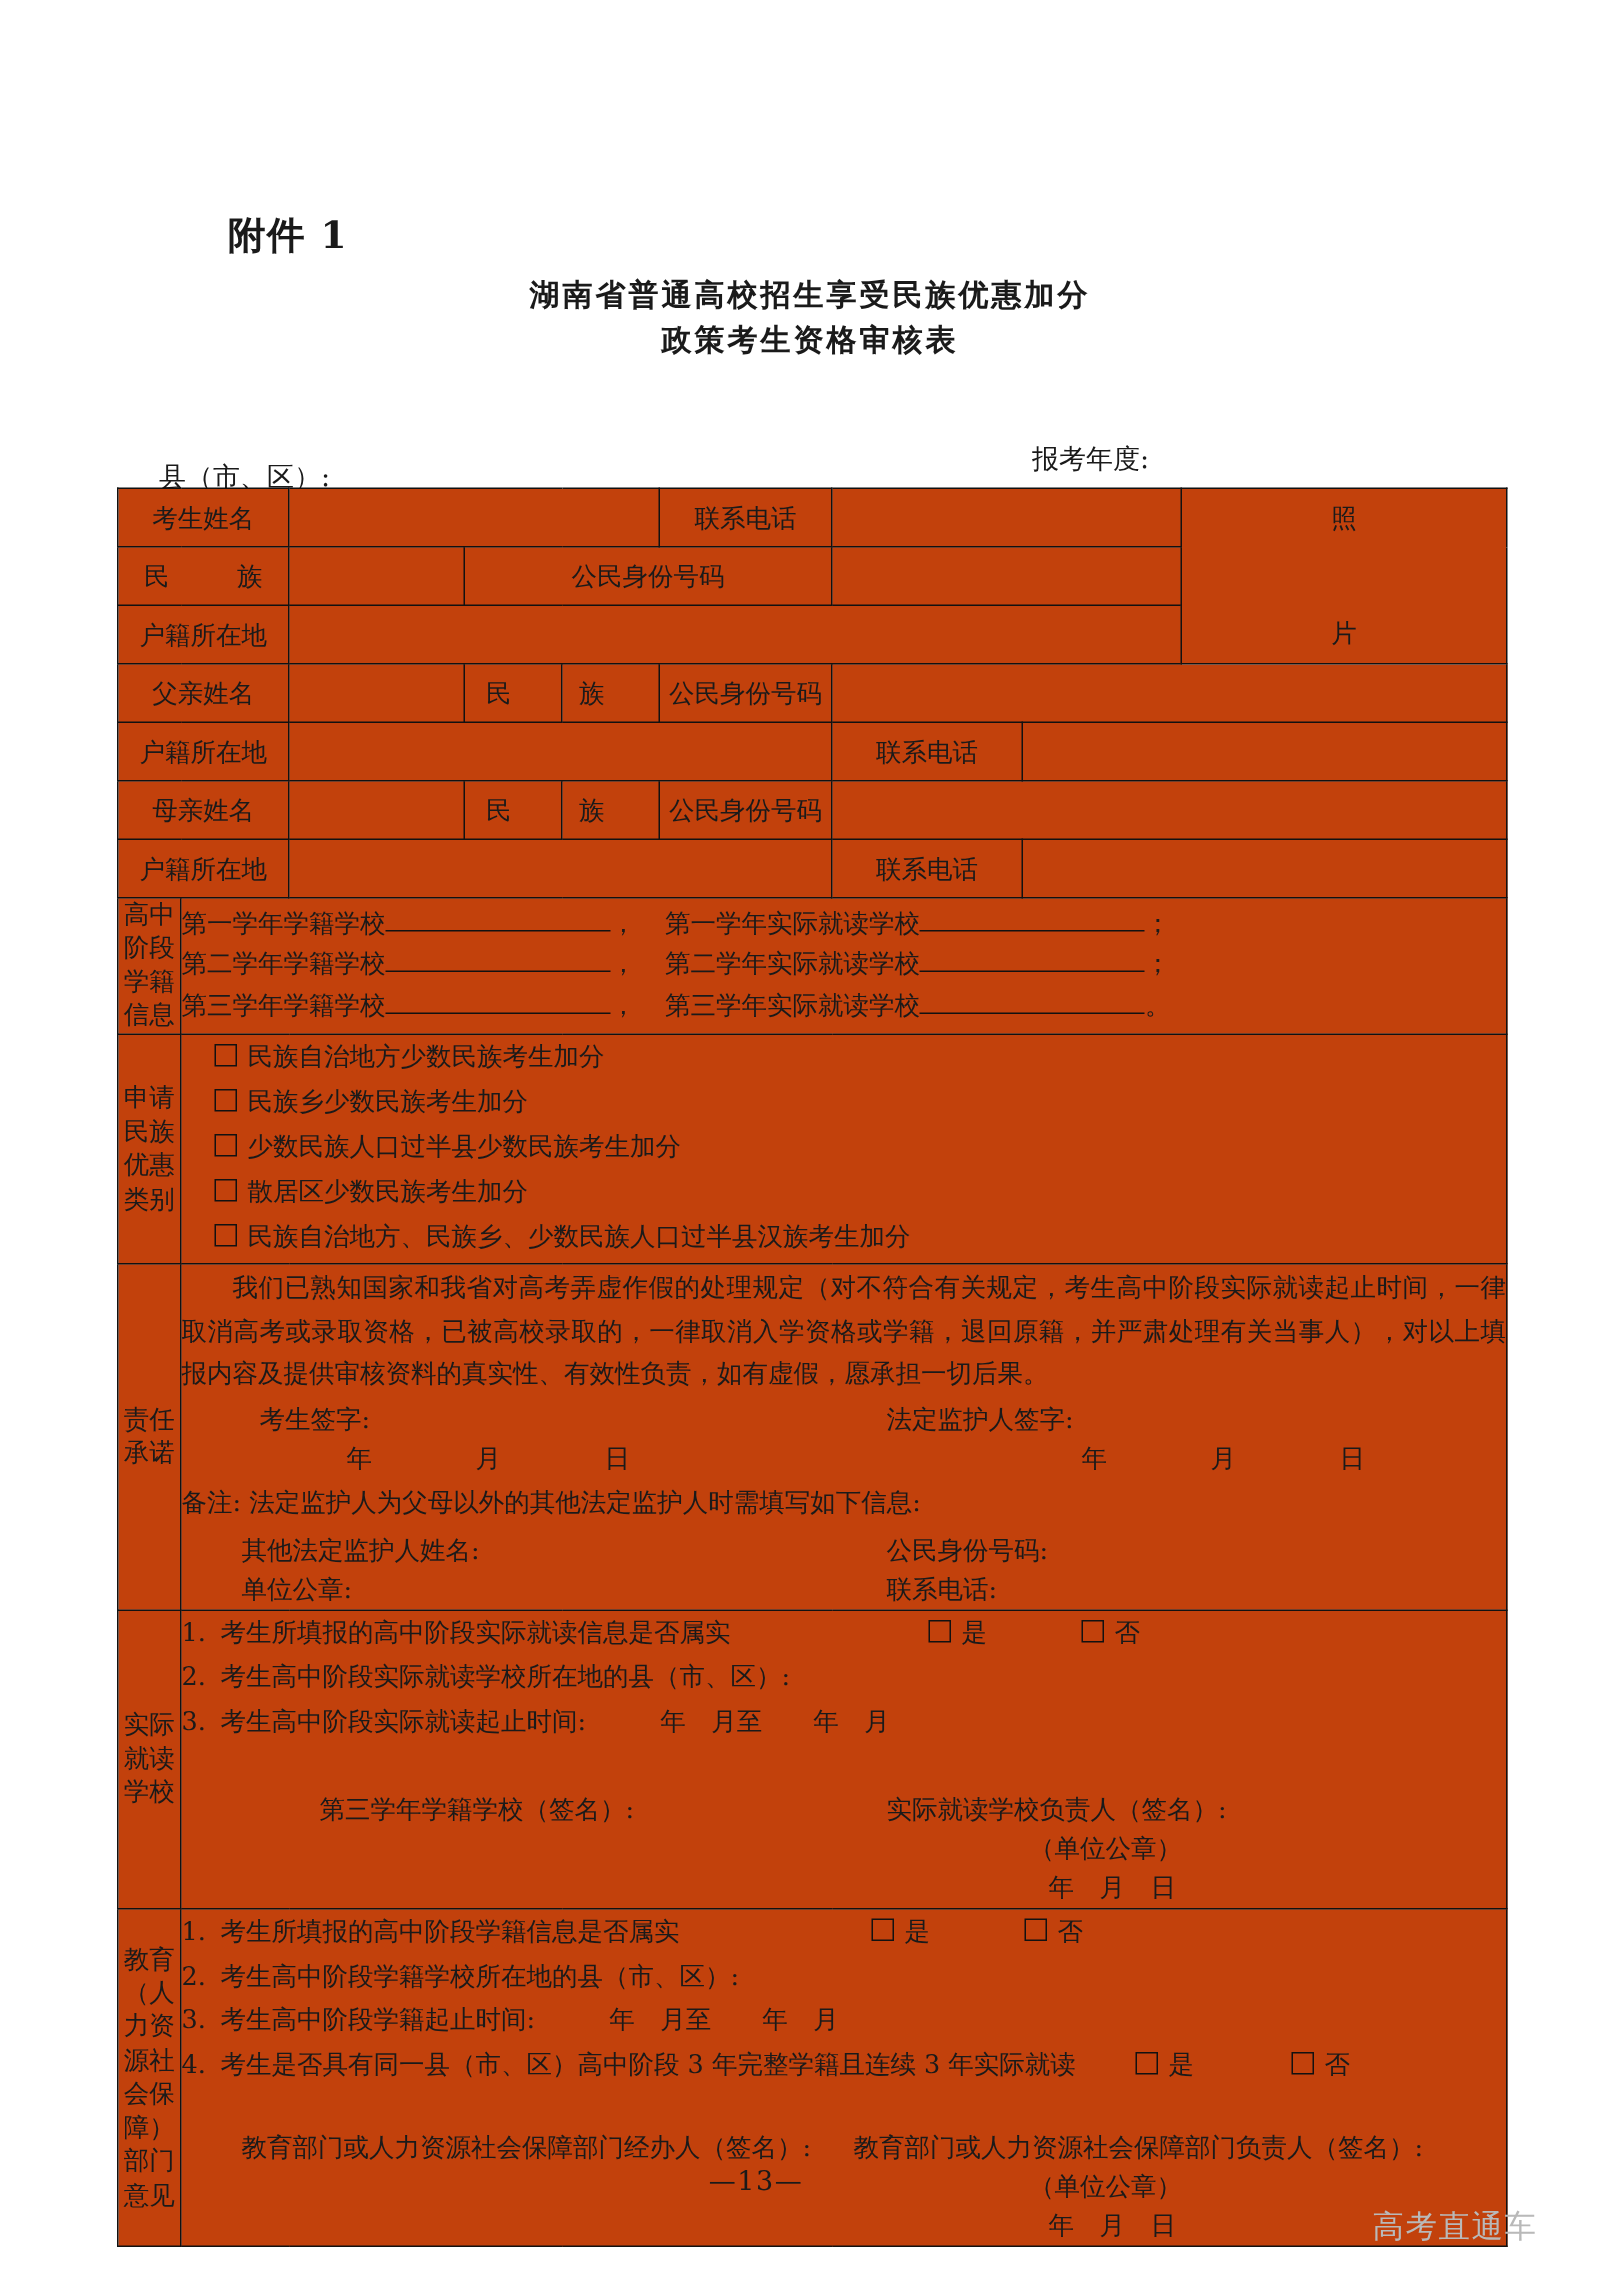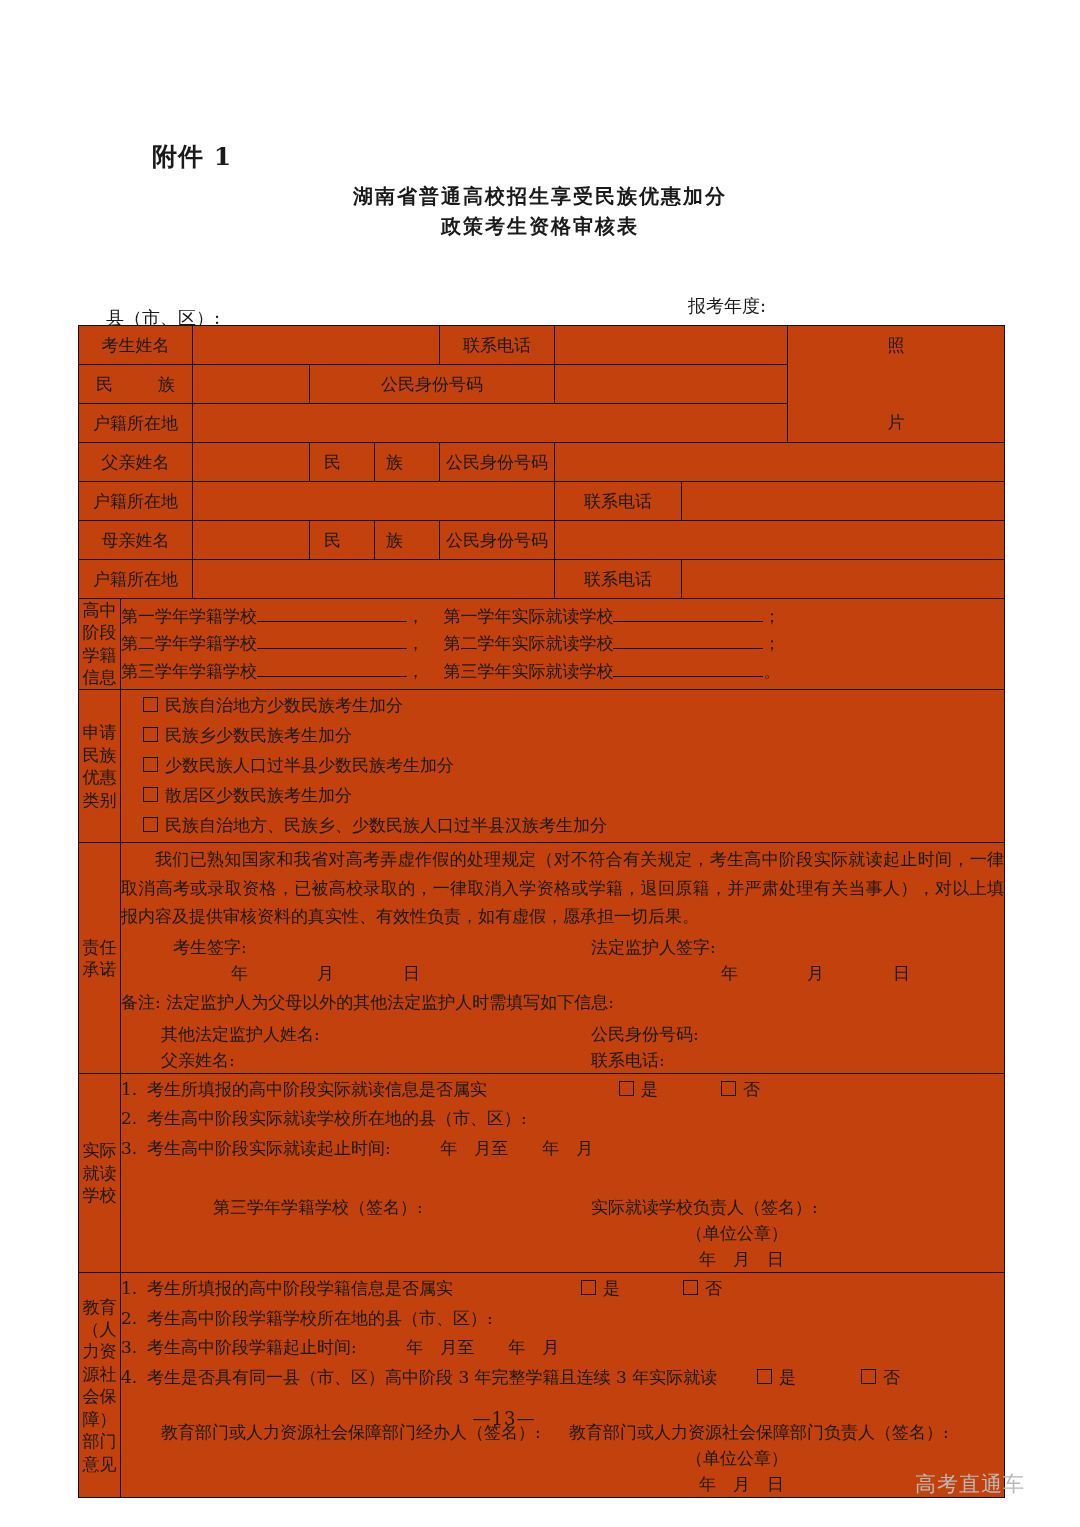--- a/index.html
+++ b/index.html
@@ -109,21 +109,21 @@
   .noteline{margin:3px 0 0 0;}
   .twocol{position:relative;height:26px;}
   .twocol .a{position:absolute;left:0;margin-left:40px;}
   .twocol .b{position:absolute;left:470px;}
 
   .numitem{position:relative;margin:2px 0;padding-left:26px;}
   .numitem .n{position:absolute;left:0;top:0;}
   .yn{position:absolute;}
 
   .pagenum{
-    position:absolute;left:0;top:1408px;width:1008px;
+    position:absolute;left:0;top:1444px;width:1008px;
     text-align:center;font-size:18px;letter-spacing:1px;
   }
   .watermark{
     position:absolute;left:915px;top:1470px;
     font-family:"DejaVu Sans","Liberation Sans",sans-serif;
     font-size:21px;color:#b9b9b9;letter-spacing:1px;
   }
   .sp{display:inline-block;}
 </style>
 </head>
@@ -316,21 +316,21 @@
         <div class="daterow">
           <span class="a">年　月　日</span>
           <span class="b">年　月　日</span>
         </div>
         <div class="noteline">备注: 法定监护人为父母以外的其他法定监护人时需填写如下信息:</div>
         <div class="twocol" style="margin-top:4px">
           <span class="a">其他法定监护人姓名:</span>
           <span class="b">公民身份号码:</span>
         </div>
         <div class="twocol">
-          <span class="a">父亲姓名:</span>
+          <span class="a">单位公章:</span>
           <span class="b">联系电话:</span>
         </div>
       </td>
     </tr>
 
     <tr>
       <td class="vlabel">实际就读学校</td>
       <td class="body-cell" colspan="9">
         <div class="numitem" style="position:relative">
           <span class="n">1.</span>

